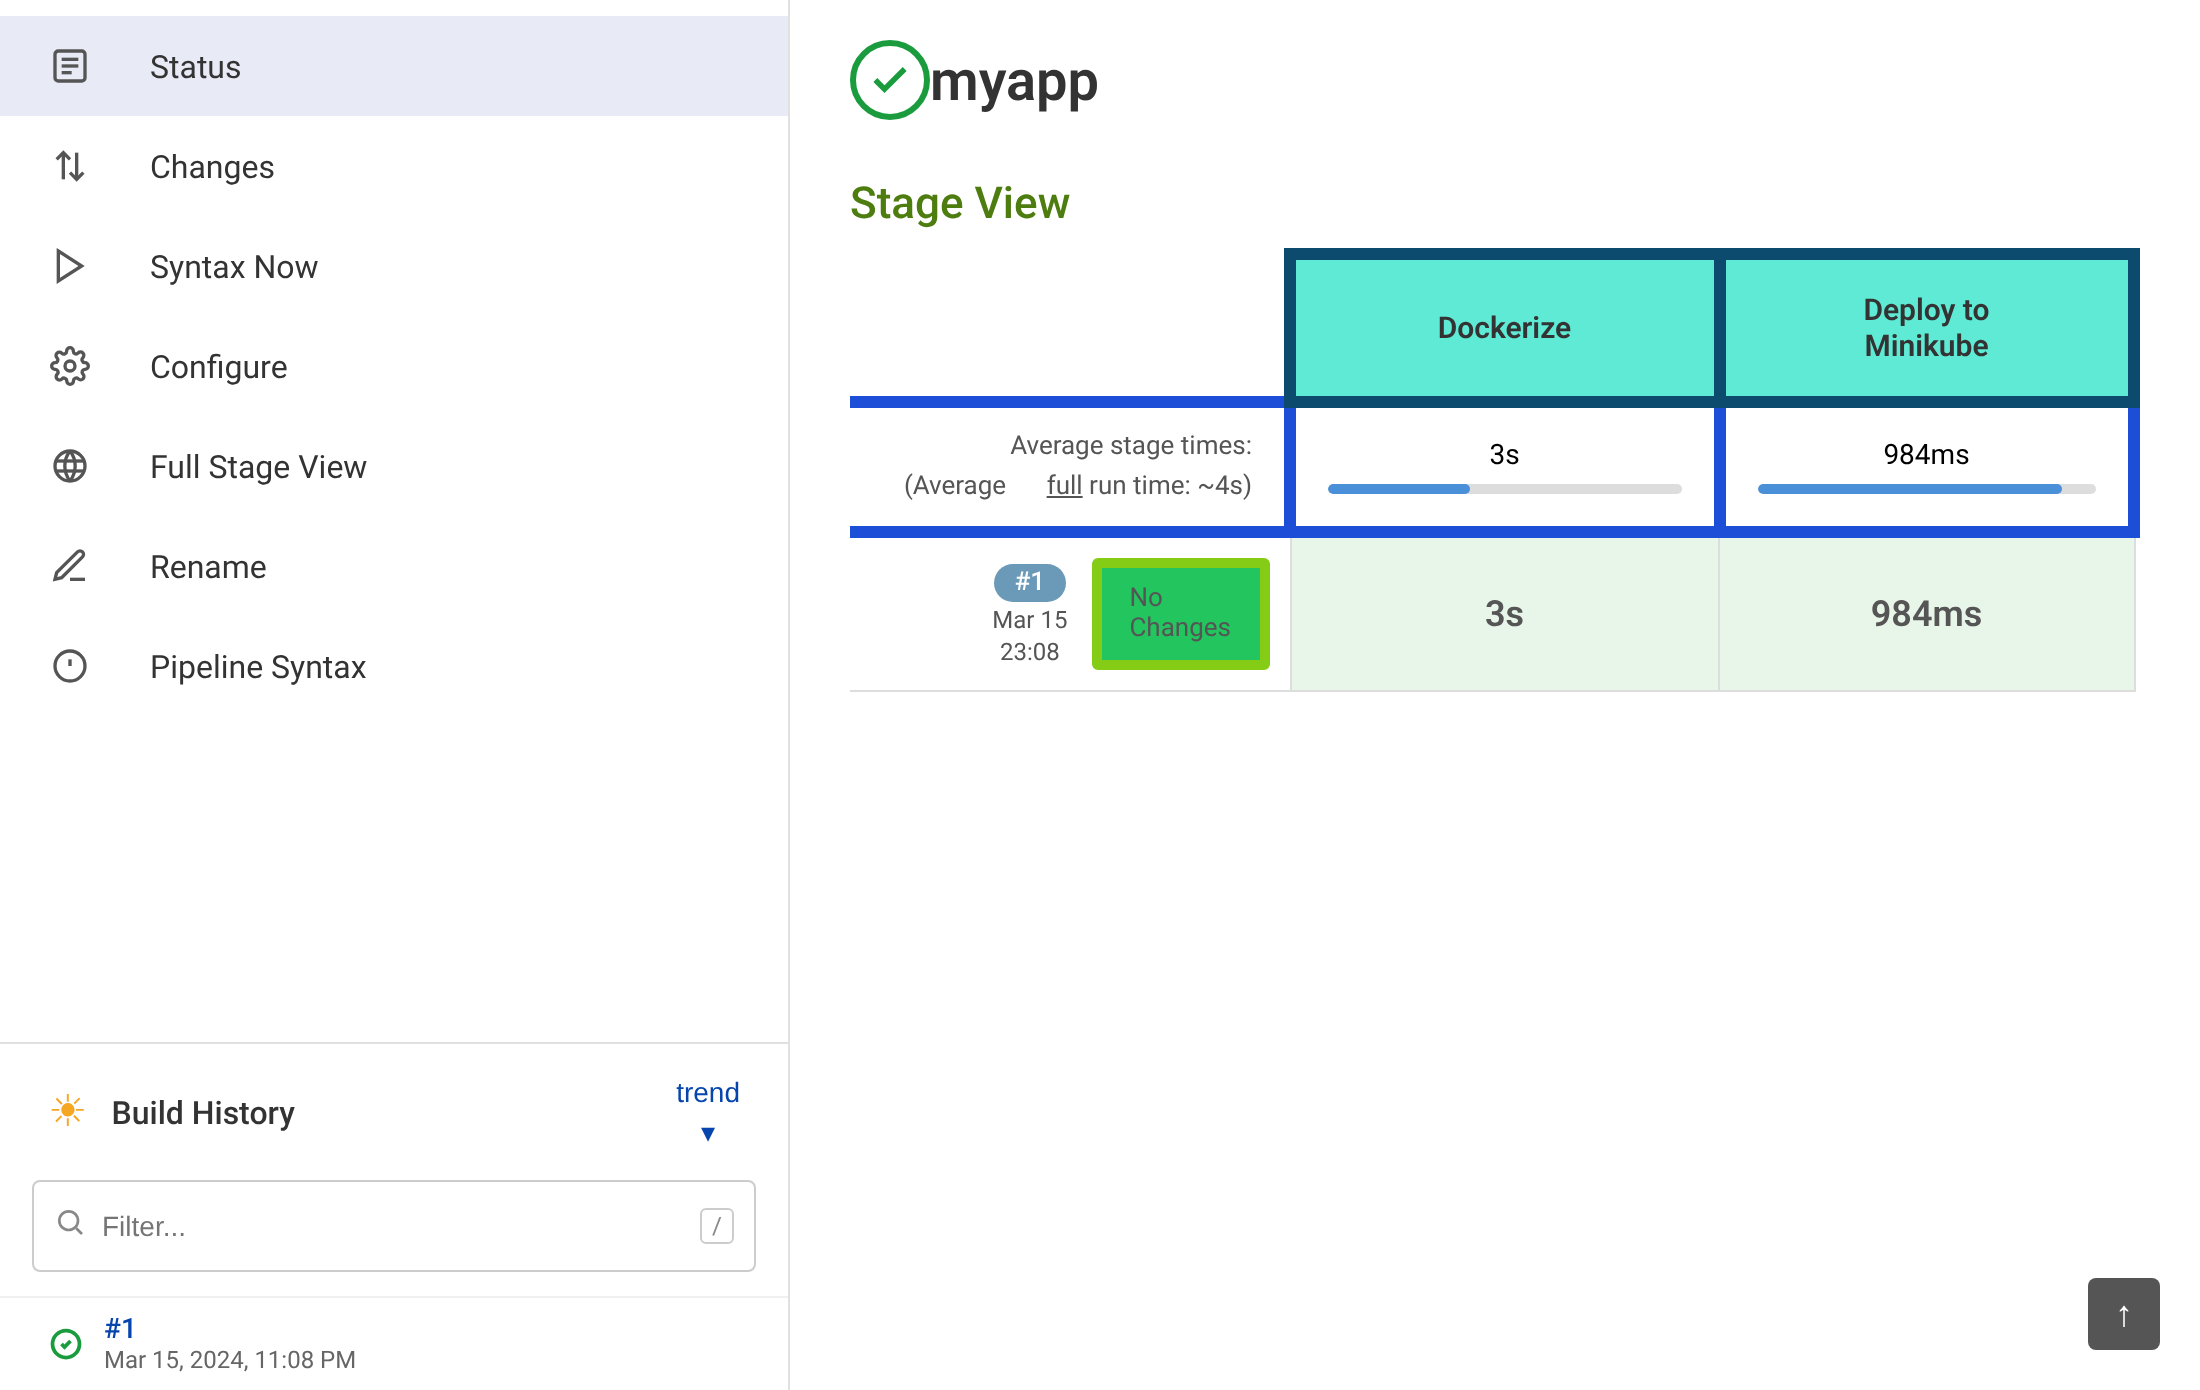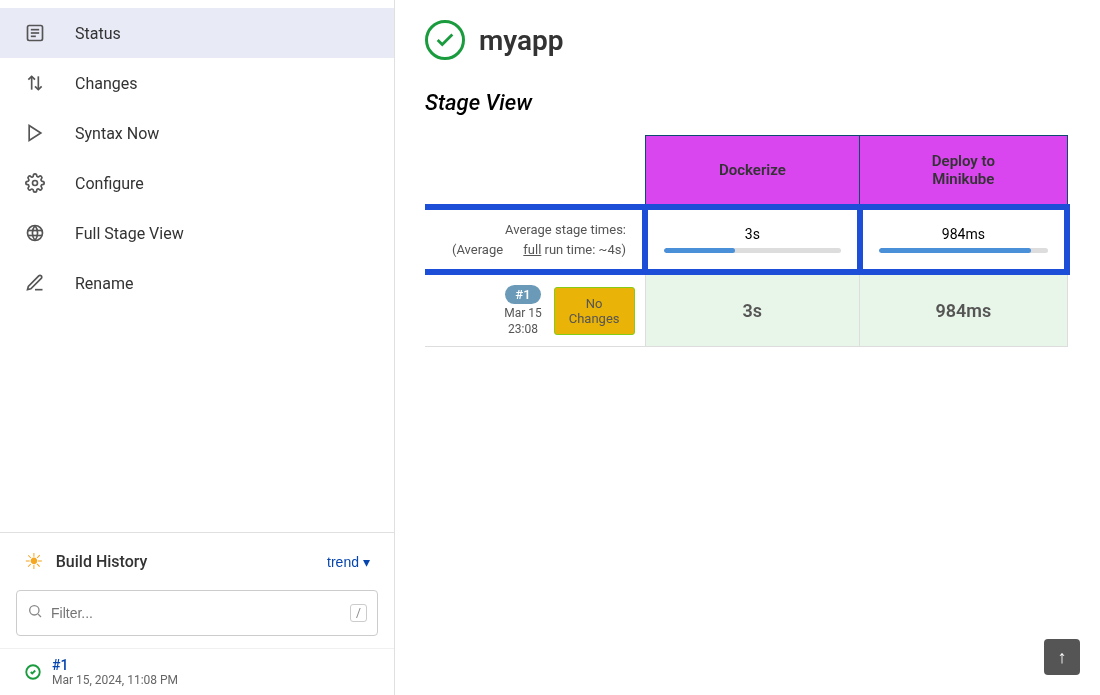--- a/index.html
+++ b/index.html
@@ -93,20 +93,21 @@
     .trend-button {
       display: flex;
       align-items: center;
       gap: 4px;
       color: #0645ad;
       text-decoration: none;
       font-size: 14px;
       cursor: pointer;
       background: none;
       border: none;
+      flex-direction: column;
     }
 
     .filter-bar {
       margin: 0 16px 12px;
       display: flex;
       align-items: center;
       border: 1px solid #ccc;
       border-radius: 4px;
       padding: 12px 10px;
       gap: 8px;
@@ -168,21 +169,20 @@
       flex: 1;
       overflow-y: auto;
       padding: 20px 30px;
       background: #fff;
       position: relative;
     }
 
     .app-header {
       display: flex;
       align-items: center;
-      gap: 14px;
       margin-bottom: 30px;
     }
 
     .check-icon {
       width: 40px;
       height: 40px;
       border-radius: 50%;
       border: 3px solid #1a9c3e;
       display: flex;
       align-items: center;
@@ -193,35 +193,34 @@
 
     .app-title {
       font-size: 28px;
       font-weight: 600;
       color: #333;
     }
 
     .section-title {
       font-size: 22px;
       font-weight: 500;
-      color: #000000;
-      margin-bottom: 20px;
-      font-style: italic;
+      color: #4d7c0f;
+      margin-bottom: 9px;
     }
 
     
     .stage-view-table {
       border-collapse: collapse;
       width: 100%;
       margin-bottom: 30px;
     }
 
     .stage-header-row th {
-      background: #d946ef;
-      border: 1px solid #0c4a6e;
+      background: #5eead4;
+      border: 6px solid #0c4a6e;
       padding: 16px 20px;
       font-weight: 600;
       font-size: 15px;
       color: #333;
       text-align: center;
       vertical-align: middle;
     }
 
     .stage-header-row th:first-child {
       background: #fff;
@@ -292,27 +291,27 @@
       font-size: 13px;
       font-weight: 500;
     }
 
     .build-badge-date {
       font-size: 12px;
       color: #555;
     }
 
     .no-changes-box {
-      background: #eab308;
-      border: 1px solid #84cc16;
+      background: #22c55e;
+      border: 5px solid #84cc16;
       border-radius: 3px;
       padding: 8px 14px;
       font-size: 13px;
       color: #555;
-      text-align: center;
+      text-align: left;
     }
 
     .stage-cell-green {
       background: #e8f5e9;
       font-size: 18px;
       font-weight: 600;
       color: #555;
     }
 
     .scroll-top-btn {
@@ -417,20 +416,30 @@
     <div class="sidebar-item">
       <span class="sidebar-icon">
         <svg viewBox="0 0 24 24" fill="none" stroke="currentColor" stroke-width="2">
           <path d="M12 20h9"></path>
           <path d="M16.5 3.5a2.121 2.121 0 0 1 3 3L7 19l-4 1 1-4L16.5 3.5z"></path>
         </svg>
       </span>
       <span>Rename</span>
     </div>
 
+    <div class="sidebar-item">
+      <span class="sidebar-icon">
+        <svg viewBox="0 0 24 24" fill="none" stroke="currentColor" stroke-width="2">
+          <circle cx="12" cy="12" r="9"></circle>
+          <line x1="12" y1="8" x2="12" y2="12"></line>
+          <line x1="12" y1="16" x2="12.01" y2="16"></line>
+        </svg>
+      </span>
+      <span>Pipeline Syntax</span>
+    </div>
   </nav>
 
   <div class="build-history-section">
     <div class="build-history-header">
       <div class="build-history-left">
         <span class="sun-icon" style="font-size:22px;">☀</span>
         <span class="build-history-title">Build History</span>
       </div>
       <button class="trend-button">
         <span>trend</span>

